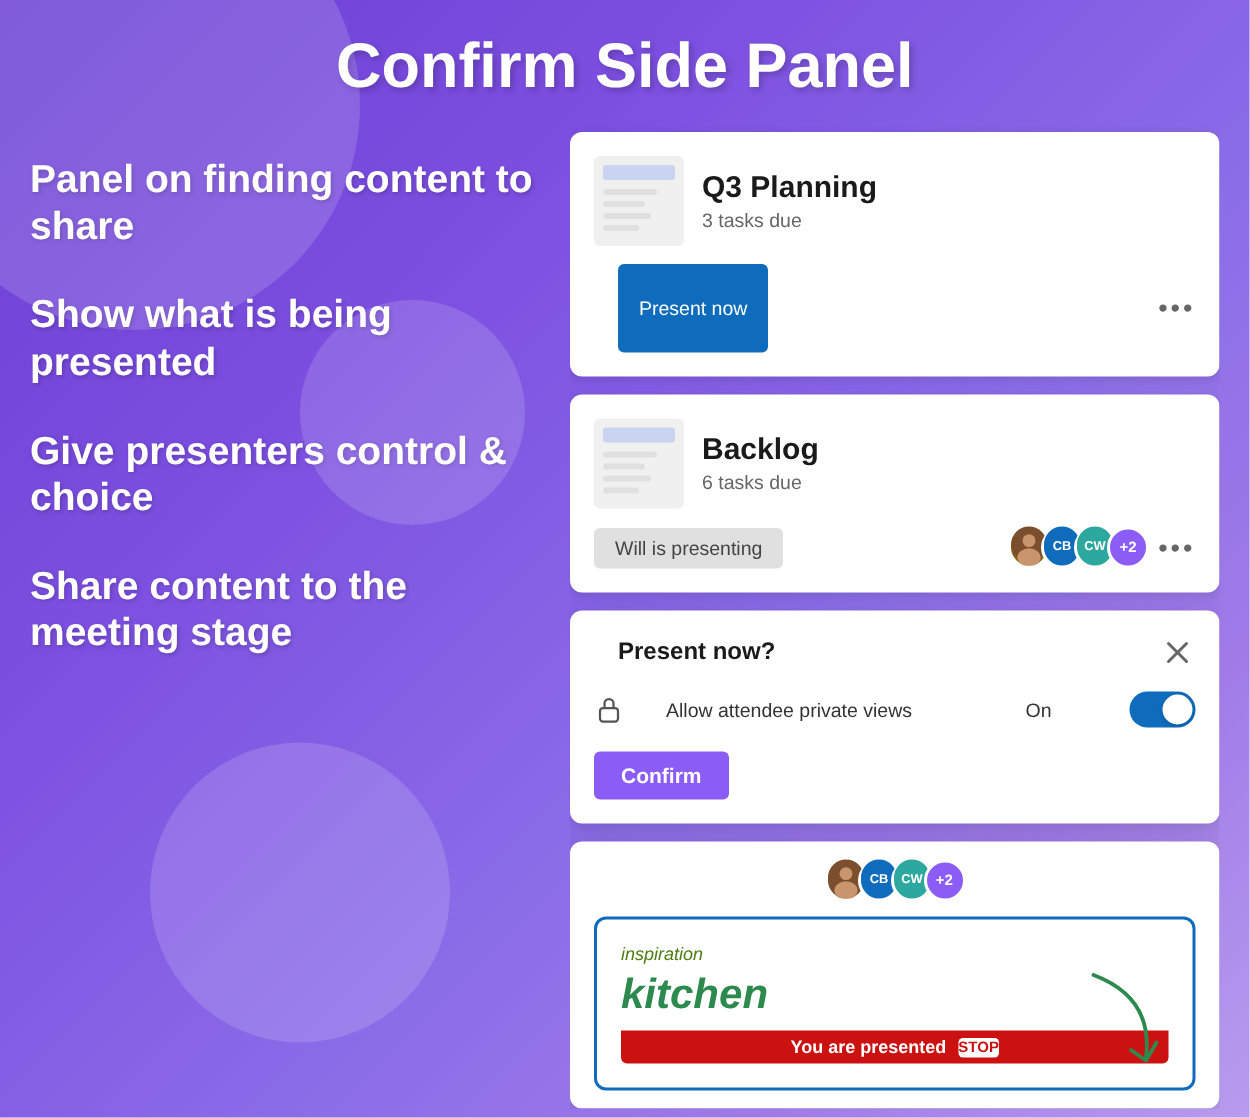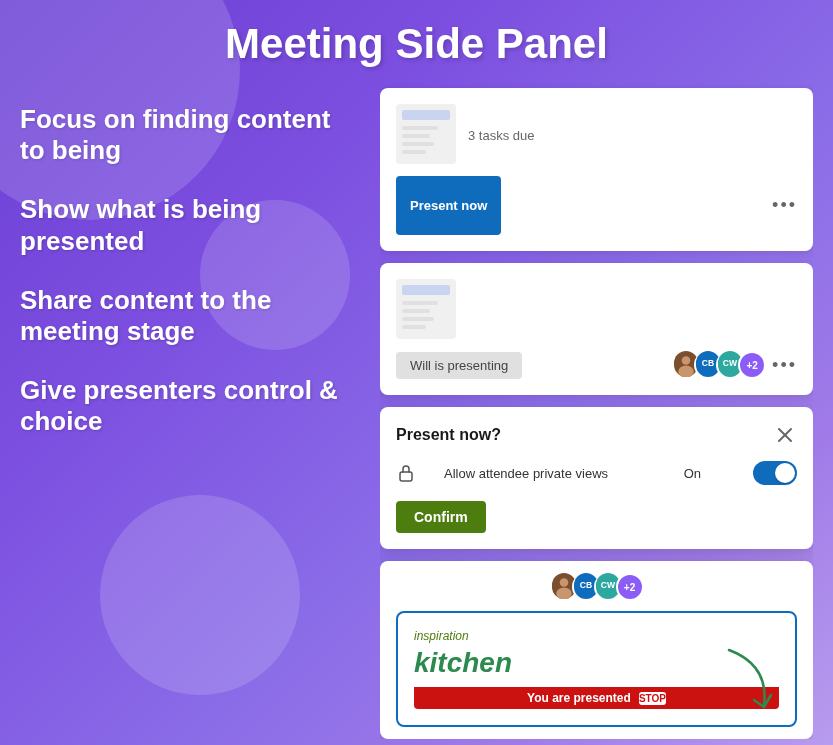--- a/index.html
+++ b/index.html
@@ -143,22 +143,23 @@
       justify-content: space-between;
     }
 
     .btn-present {
       background: #0f6cbd;
       color: white;
       border: none;
       border-radius: 4px;
       padding: 22px 14px;
       font-size: 13px;
-      font-weight: 700;
+      font-weight: 400;
       cursor: pointer;
+      margin-left: 16px;
     }
 
     .btn-presenting {
       background: #e0e0e0;
       color: #444;
       border: none;
       border-radius: 4px;
       padding: 6px 14px;
       font-size: 13px;
       font-weight: 500;
@@ -215,20 +216,21 @@
       border-radius: 8px;
       padding: 16px;
       box-shadow: 0 4px 16px rgba(0,0,0,0.15);
     }
 
     .dialog-header {
       display: flex;
       justify-content: space-between;
       align-items: center;
       margin-bottom: 14px;
+      margin-left: 16px;
     }
 
     .dialog-title {
       font-size: 16px;
       font-weight: 600;
       color: #1a1a1a;
     }
 
     .close-btn {
       background: none;
@@ -289,21 +291,21 @@
       width: 20px;
       height: 20px;
       background: white;
       border-radius: 50%;
       top: 2px;
       right: 2px;
       box-shadow: 0 1px 3px rgba(0,0,0,0.2);
     }
 
     .btn-confirm {
-      background: #4d7c0f;
+      background: #8b5cf6;
       color: white;
       border: none;
       border-radius: 4px;
       padding: 8px 18px;
       font-size: 14px;
       font-weight: 600;
       cursor: pointer;
     }
 
     
@@ -375,60 +377,65 @@
       border-radius: 3px;
     }
   </style>
 </head>
 <body>
 
 <div class="bg-shape bg-shape-1"></div>
 <div class="bg-shape bg-shape-2"></div>
 <div class="bg-shape bg-shape-3"></div>
 
-<h1 class="page-title">Meeting Side Panel</h1>
+<h1 class="page-title">Confirm Side Panel</h1>
 
 <div class="main-layout">
 
   <div class="left-panel">
-    <div class="feature-text">Focus on finding content to being</div>
+    <div class="feature-text">Panel on finding content to share</div>
     <div class="feature-text">Show what is being presented</div>
+    <div class="feature-text">Give presenters control &amp; choice</div>
     <div class="feature-text">Share content to the meeting stage</div>
-    <div class="feature-text">Give presenters control &amp; choice</div>
   </div>
 
   <div class="right-panel">
 
     <div class="card">
       <div class="card-header">
         <div class="card-thumbnail">
           <div class="thumb-header"></div>
           <div class="thumb-line thumb-line-1"></div>
           <div class="thumb-line thumb-line-2"></div>
           <div class="thumb-line thumb-line-3"></div>
           <div class="thumb-line thumb-line-4"></div>
         </div>
         <div class="card-info">
+          <div class="card-title">Q3 Planning</div>
           <div class="card-subtitle">3 tasks due</div>
         </div>
       </div>
       <div class="card-footer">
         <button class="btn-present">Present now</button>
         <span class="more-icon">•••</span>
       </div>
     </div>
 
     <div class="card">
       <div class="card-header">
         <div class="card-thumbnail">
           <div class="thumb-header"></div>
           <div class="thumb-line thumb-line-1"></div>
           <div class="thumb-line thumb-line-2"></div>
           <div class="thumb-line thumb-line-3"></div>
           <div class="thumb-line thumb-line-4"></div>
+        </div>
+        <div class="card-info">
+          <div class="card-title">Backlog</div>
+          <div class="card-subtitle">6 tasks due</div>
         </div>
       </div>
       <div class="card-footer">
         <button class="btn-presenting">Will is presenting</button>
         <div style="display:flex; align-items:center; gap:6px;">
           <div class="avatar-group">
 
             <div class="avatar" style="background: #8B6914;">
               <svg width="28" height="28" viewBox="0 0 28 28">
                 <circle cx="14" cy="14" r="14" fill="#7B4F2E"></circle>

